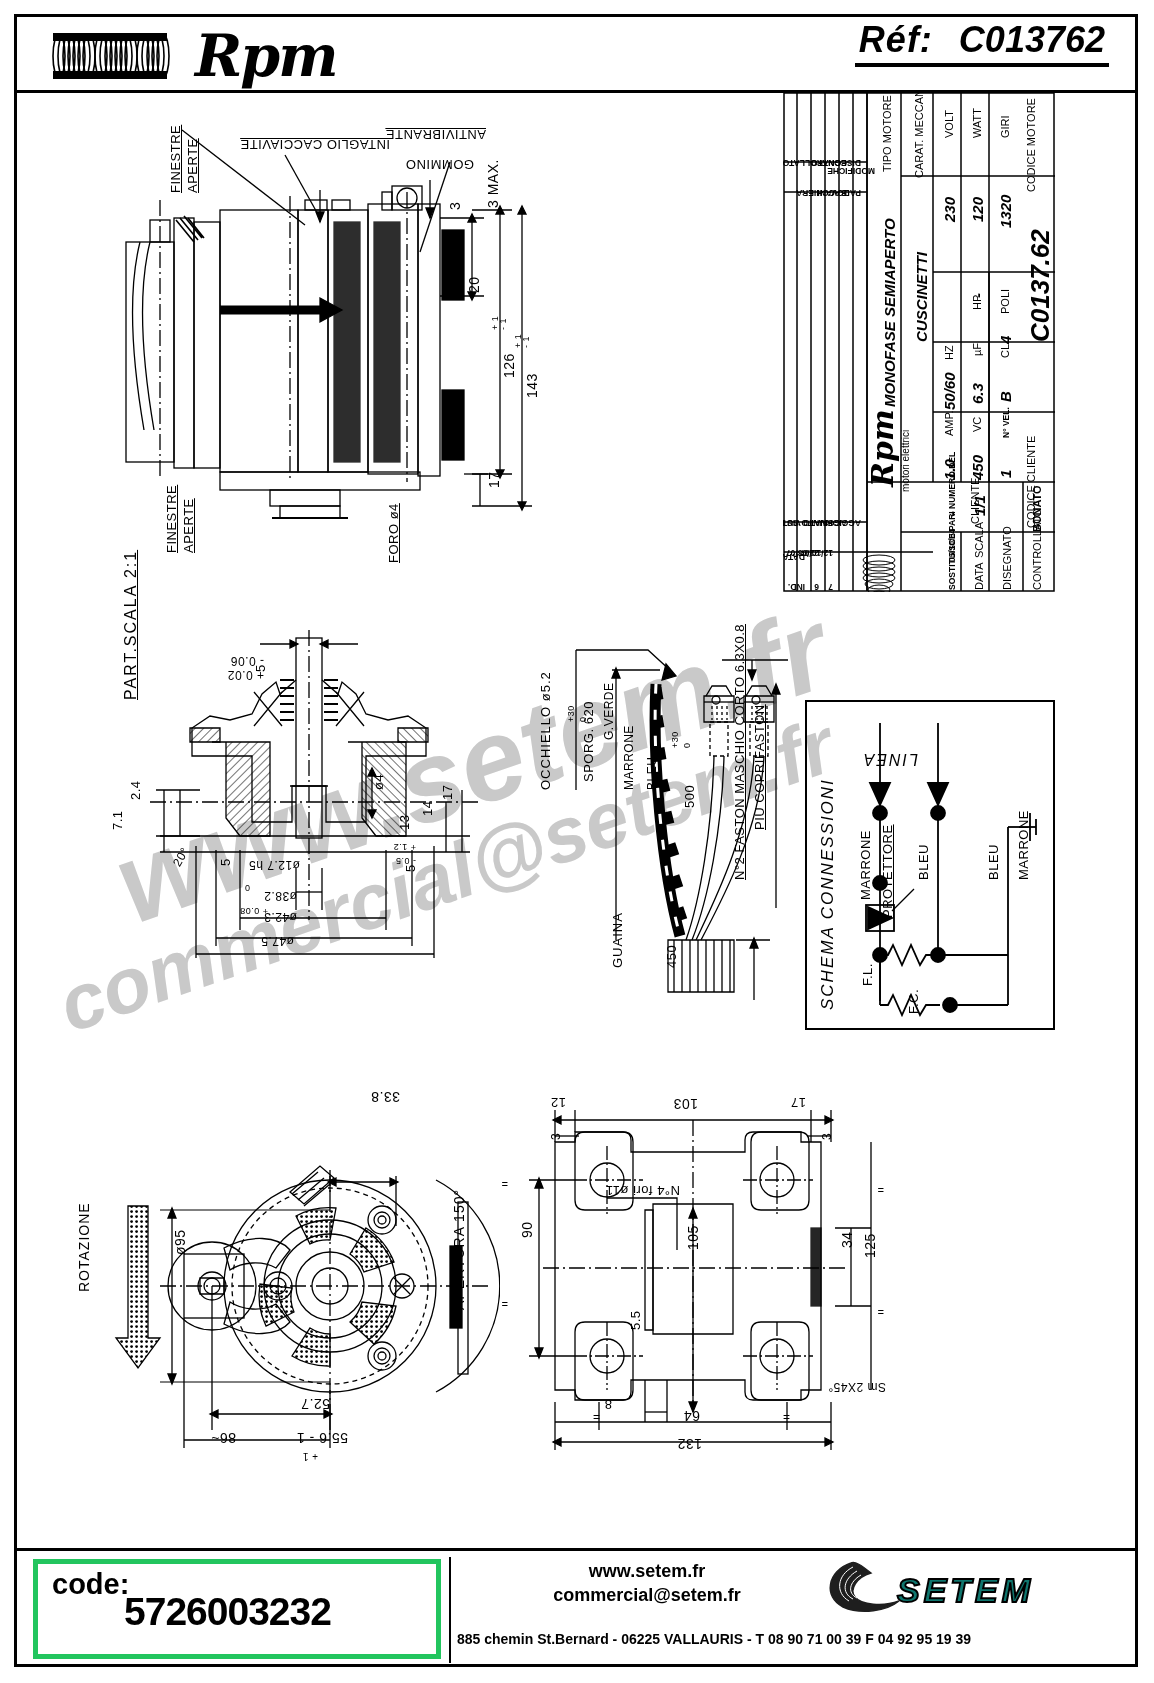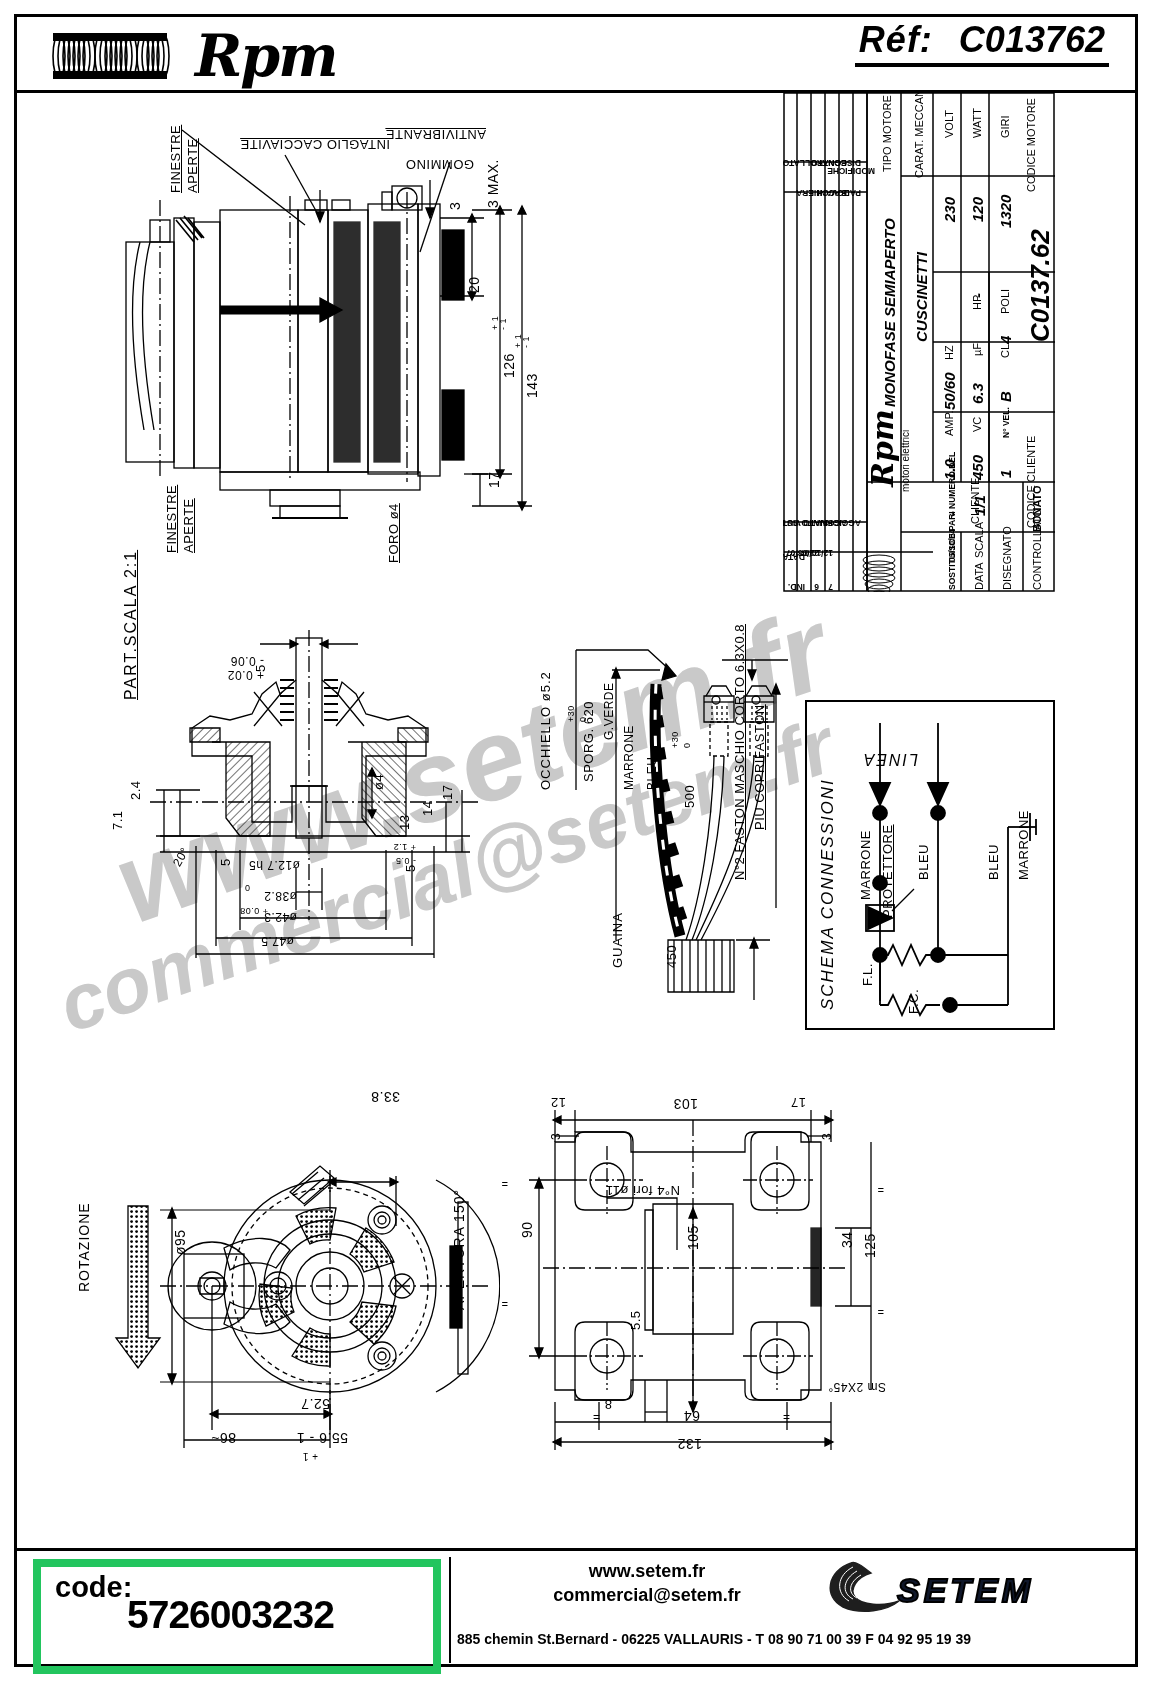--- a/index.html
+++ b/index.html
@@ -11,30 +11,30 @@
   
   .hdr{position:absolute;left:17px;top:17px;width:1118px;height:76px;border-bottom:3px solid #000;box-sizing:border-box;}
   .logo-wrap{position:absolute;left:22px;top:10px;display:flex;align-items:center;gap:6px;}
   .coil{width:150px;height:58px;}
   .rpm-word{font-family:"DejaVu Serif",serif;font-style:italic;font-weight:bold;font-size:57px;letter-spacing:-2px;line-height:56px;color:#000;}
   .ref{position:absolute;right:26px;top:2px;font-size:36px;font-style:italic;font-weight:bold;letter-spacing:1px;border-bottom:4px solid #000;padding:0 4px 2px 4px;}
   .ref .refnum{margin-left:26px;letter-spacing:0px;}
 
   
   .ftr{position:absolute;left:17px;bottom:17px;width:1118px;height:118px;border-top:3px solid #000;box-sizing:border-box;}
-  .codebox{position:absolute;left:16px;top:8px;width:408px;height:115px;border:8px solid #22c55e;box-sizing:border-box;}
+  .codebox{position:absolute;left:16px;top:8px;width:408px;height:100px;border:5px solid #22c55e;box-sizing:border-box;}
   .codelabel{position:absolute;left:14px;top:4px;font-size:29px;font-weight:bold;}
   .codenum{position:absolute;left:86px;top:26px;font-size:39px;font-weight:bold;letter-spacing:-1px;}
   .ftr-divider{position:absolute;left:432px;top:6px;width:2px;height:106px;background:#000;}
   .ftr-mid{position:absolute;left:450px;top:8px;width:360px;text-align:center;}
   .ftr-mid div{font-size:18px;font-weight:bold;line-height:24px;}
   .ftr-addr{position:absolute;left:440px;top:80px;width:690px;font-size:14px;font-weight:bold;}
   .setem-logo{position:absolute;left:800px;top:6px;width:260px;height:62px;}
   .setem-word{position:absolute;left:880px;top:20px;font-size:34px;font-weight:bold;font-style:italic;letter-spacing:4px;
-    color:#0f172a;-webkit-text-stroke:2px #000;text-shadow:0 0 0 #000;}
+    color:#0f766e;-webkit-text-stroke:2px #000;text-shadow:0 0 0 #000;}
 
   
   .wm{position:absolute;pointer-events:none;color:#c9c9c9;font-weight:bold;font-style:italic;white-space:nowrap;}
   .wm1{left:100px;top:700px;font-size:115px;transform:rotate(-19deg);}
   .wm2{left:40px;top:830px;font-size:78px;transform:rotate(-19deg);}
 
   
   .lbl{position:absolute;font-size:13px;color:#000;white-space:nowrap;letter-spacing:.5px;font-family:"Liberation Sans",sans-serif;}
   .lbl.u{text-decoration:underline;}
   .rot180{transform:rotate(180deg);transform-origin:left top;}

